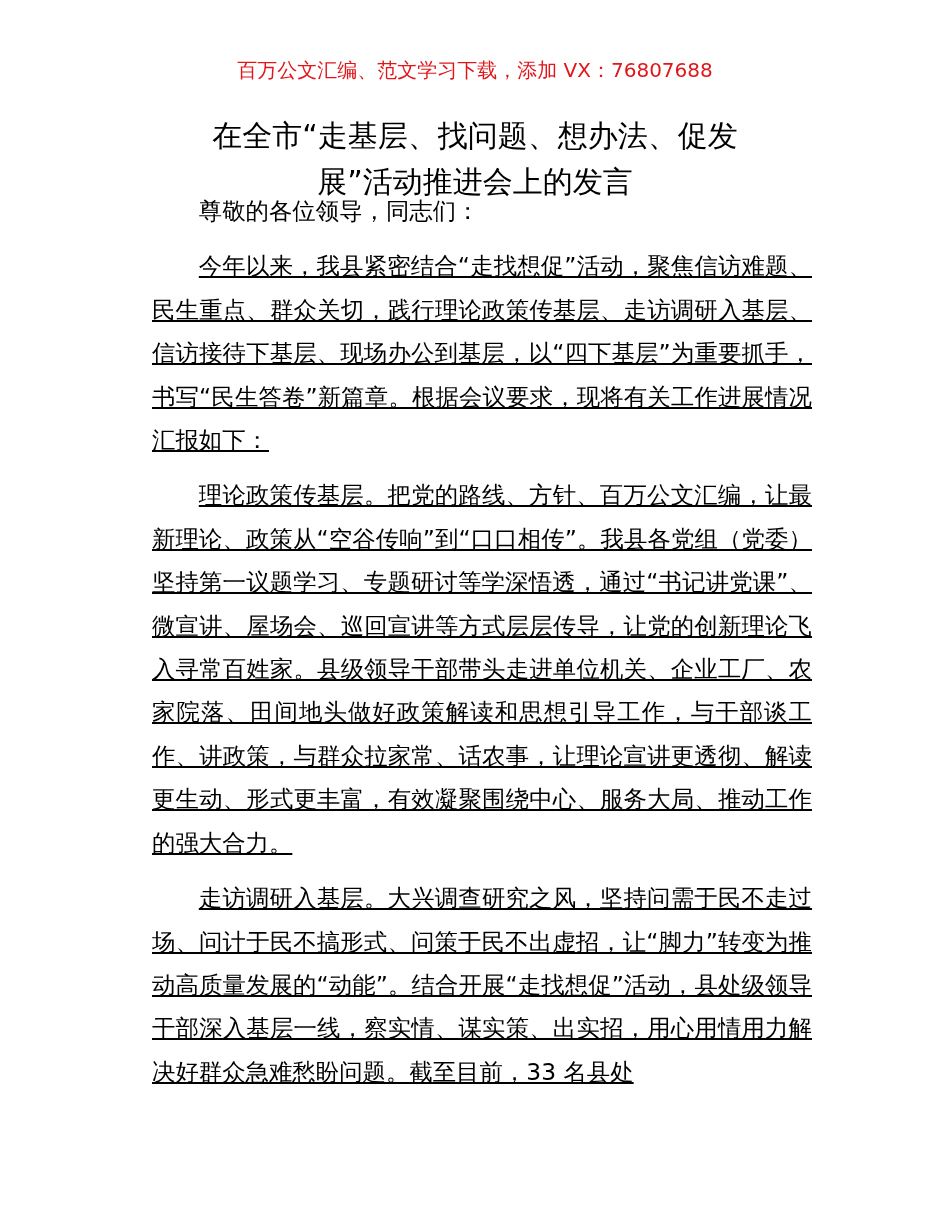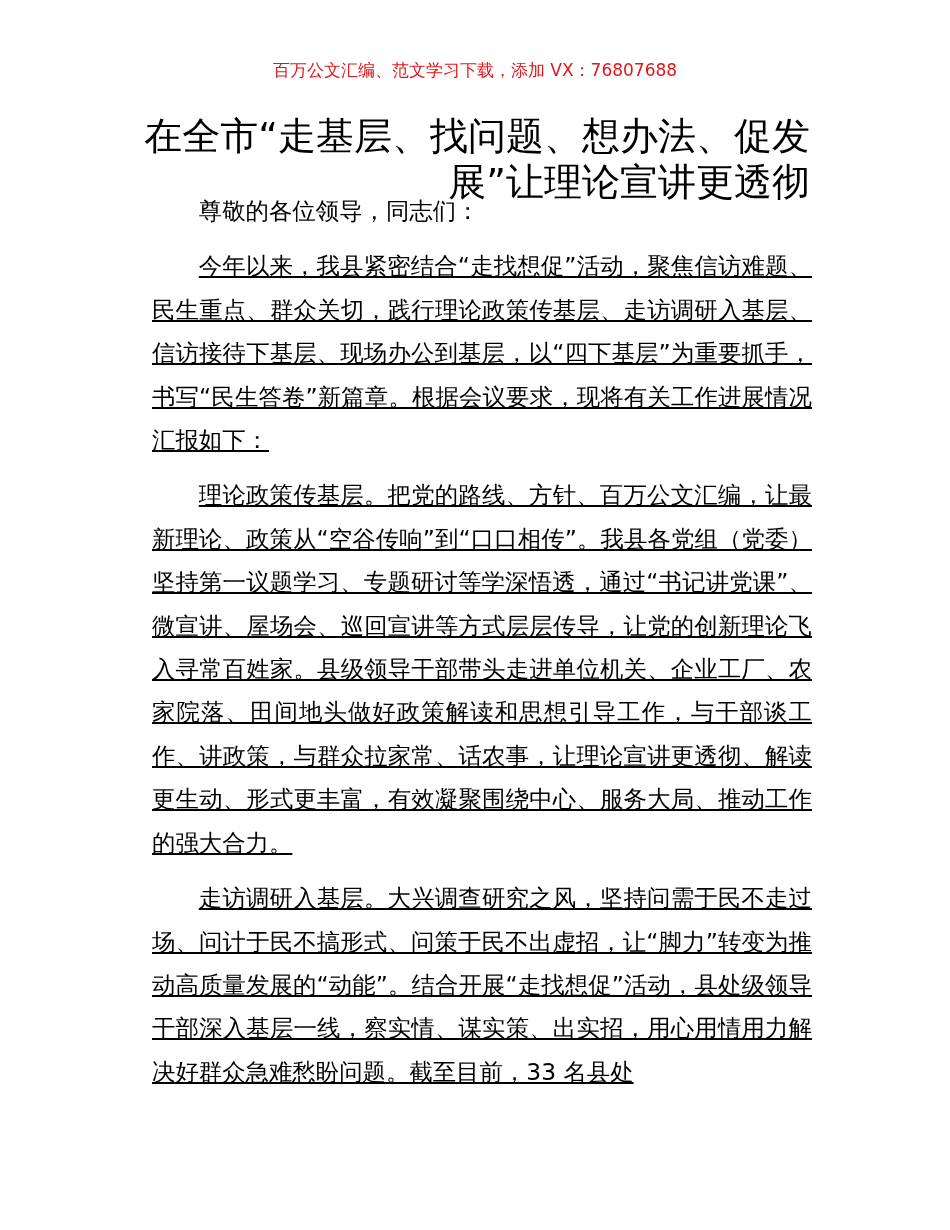--- a/index.html
+++ b/index.html
@@ -21,32 +21,32 @@
     top: 0;
     width: 950px;
     height: 1230px;
   }
   .header-note {
     position: absolute;
     top: 56px;
     left: 0;
     width: 950px;
     text-align: center;
-    font-size: 17px;
+    font-size: 20px;
     line-height: 28px;
     color: #e0161b;
     letter-spacing: 0px;
   }
   .title {
     position: absolute;
     top: 113px;
     left: 140px;
     width: 670px;
-    text-align: right;
-    font-size: 38px;
+    text-align: center;
+    font-size: 30px;
     line-height: 46px;
     color: #000;
   }
   .body-text {
     position: absolute;
     left: 140px;
     top: 190px;
     width: 672px;
     font-size: 23.4px;
     line-height: 43.4px;
@@ -65,21 +65,21 @@
   }
 </style>
 </head>
 <body>
 
 <div class="page">
   <div class="header-note">百万公文汇编、范文学习下载，添加 VX：76807688</div>
 
   <div class="title">
     <div>在全市“走基层、找问题、想办法、促发</div>
-    <div>展”让理论宣讲更透彻</div>
+    <div>展”活动推进会上的发言</div>
   </div>
 
   <div class="body-text">
     <p class="salutation">尊敬的各位领导，同志们：</p>
     <p class="indent">今年以来，我县紧密结合“走找想促”活动，聚焦信访难题、民生重点、群众关切，践行理论政策传基层、走访调研入基层、信访接待下基层、现场办公到基层，以“四下基层”为重要抓手，书写“民生答卷”新篇章。根据会议要求，现将有关工作进展情况汇报如下：</p>
     <p class="indent">理论政策传基层。把党的路线、方针、百万公文汇编，让最新理论、政策从“空谷传响”到“口口相传”。我县各党组（党委）坚持第一议题学习、专题研讨等学深悟透，通过“书记讲党课”、微宣讲、屋场会、巡回宣讲等方式层层传导，让党的创新理论飞入寻常百姓家。县级领导干部带头走进单位机关、企业工厂、农家院落、田间地头做好政策解读和思想引导工作，与干部谈工作、讲政策，与群众拉家常、话农事，让理论宣讲更透彻、解读更生动、形式更丰富，有效凝聚围绕中心、服务大局、推动工作的强大合力。</p>
     <p class="indent">走访调研入基层。大兴调查研究之风，坚持问需于民不走过场、问计于民不搞形式、问策于民不出虚招，让“脚力”转变为推动高质量发展的“动能”。结合开展“走找想促”活动，县处级领导干部深入基层一线，察实情、谋实策、出实招，用心用情用力解决好群众急难愁盼问题。截至目前，33 名县处</p>
   </div>
 </div>
 

